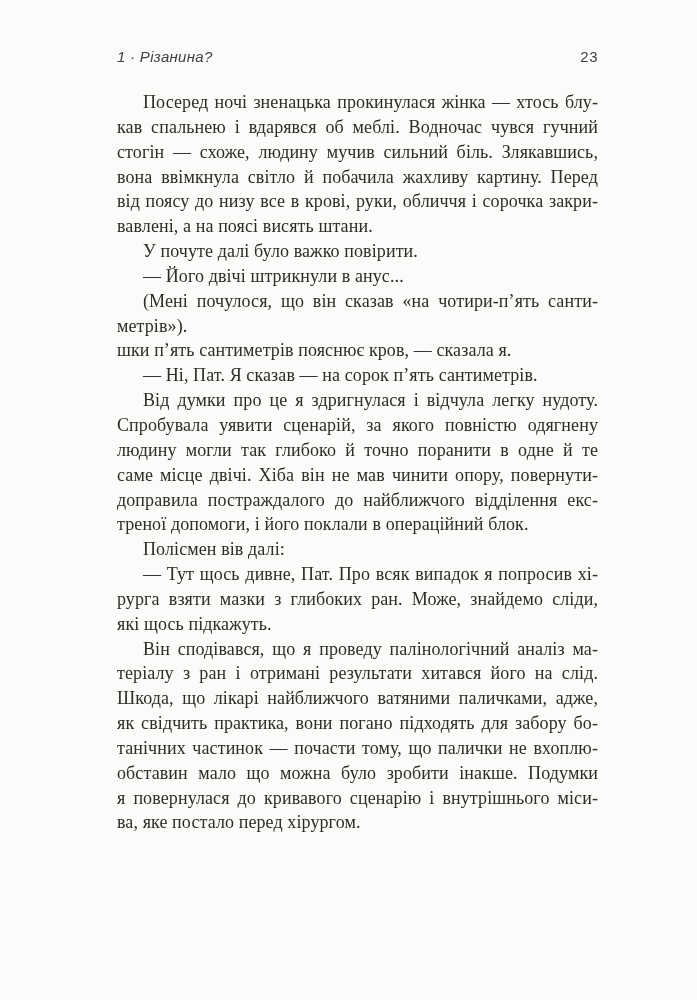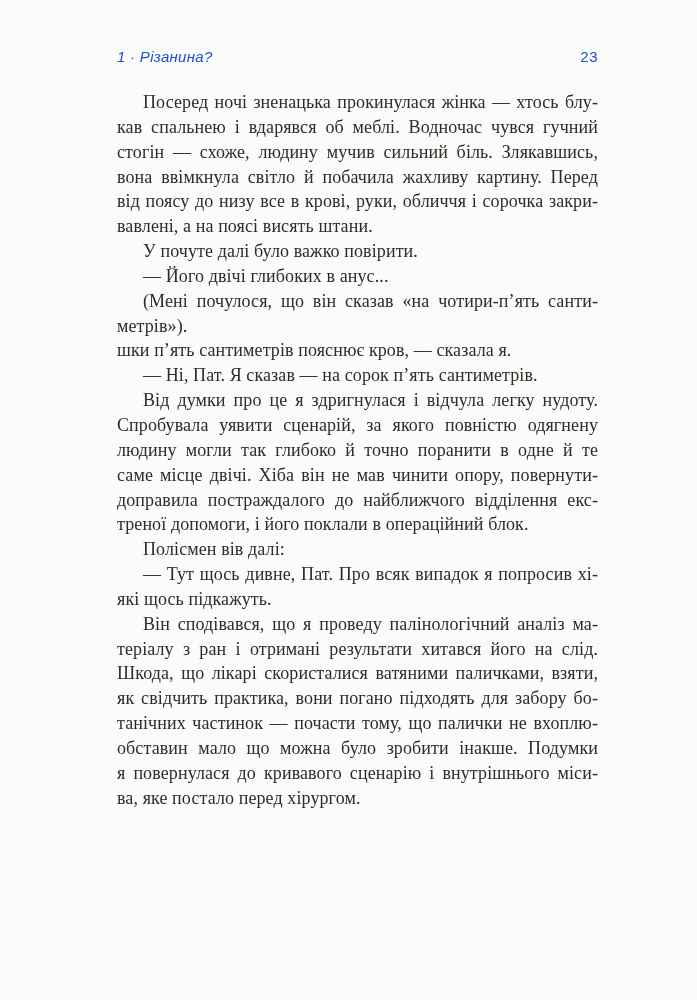--- a/index.html
+++ b/index.html
@@ -19,21 +19,21 @@
   .running-header {
     position: absolute;
     top: 48px;
     left: 117px;
     right: 99px;
     display: flex;
     justify-content: space-between;
     align-items: baseline;
     font-family: "Liberation Sans", sans-serif;
     font-size: 15px;
-    color: #1d4ed8;
+    color: #404040;
   }
   .running-header .chapter {
     font-style: italic;
     letter-spacing: 0.3px;
   }
   .running-header .pagenum {
     font-style: normal;
     letter-spacing: 0.5px;
     margin-left: 44px;
   }
@@ -76,21 +76,21 @@
         <div class="line">кав спальнею і вдарявся об меблі. Водночас чувся гучний</div>
         <div class="line">стогін — схоже, людину мучив сильний біль. Злякавшись,</div>
         <div class="line">вона ввімкнула світло й побачила жахливу картину. Перед</div>
         <div class="line">від поясу до низу все в крові, руки, обличчя і сорочка закри-</div>
         <div class="line last">вавлені, а на поясі висять штани.</div>
       </div>
       <div class="paragraph">
         <div class="line first last">У почуте далі було важко повірити.</div>
       </div>
       <div class="paragraph">
-        <div class="line first last">— Його двічі глибоких в анус...</div>
+        <div class="line first last">— Його двічі штрикнули в анус...</div>
       </div>
       <div class="paragraph">
         <div class="line first">(Мені почулося, що він сказав «на чотири-п’ять санти-</div>
         <div class="line last">метрів»).</div>
       </div>
       <div class="paragraph">
         <div class="line last">шки п’ять сантиметрів пояснює кров, — сказала я.</div>
       </div>
       <div class="paragraph">
         <div class="line first last">— Ні, Пат. Я сказав — на сорок п’ять сантиметрів.</div>
@@ -101,26 +101,27 @@
         <div class="line">людину могли так глибоко й точно поранити в одне й те</div>
         <div class="line">саме місце двічі. Хіба він не мав чинити опору, повернути-</div>
         <div class="line">доправила постраждалого до найближчого відділення екс-</div>
         <div class="line last">треної допомоги, і його поклали в операційний блок.</div>
       </div>
       <div class="paragraph">
         <div class="line first last">Полісмен вів далі:</div>
       </div>
       <div class="paragraph">
         <div class="line first">— Тут щось дивне, Пат. Про всяк випадок я попросив хі-</div>
+        <div class="line">рурга взяти мазки з глибоких ран. Може, знайдемо сліди,</div>
         <div class="line last">які щось підкажуть.</div>
       </div>
       <div class="paragraph">
         <div class="line first">Він сподівався, що я проведу палінологічний аналіз ма-</div>
         <div class="line">теріалу з ран і отримані результати хитався його на слід.</div>
-        <div class="line">Шкода, що лікарі скористалися ватяними паличками, взяти,</div>
+        <div class="line">Шкода, що лікарі найближчого ватяними паличками, адже,</div>
         <div class="line">як свідчить практика, вони погано підходять для забору бо-</div>
         <div class="line">танічних частинок — почасти тому, що палички не вхоплю-</div>
         <div class="line">обставин мало що можна було зробити інакше. Подумки</div>
         <div class="line">я повернулася до кривавого сценарію і внутрішнього міси-</div>
         <div class="line last">ва, яке постало перед хірургом.</div>
       </div>
     </div>
 </div>
 
 </body></html>

